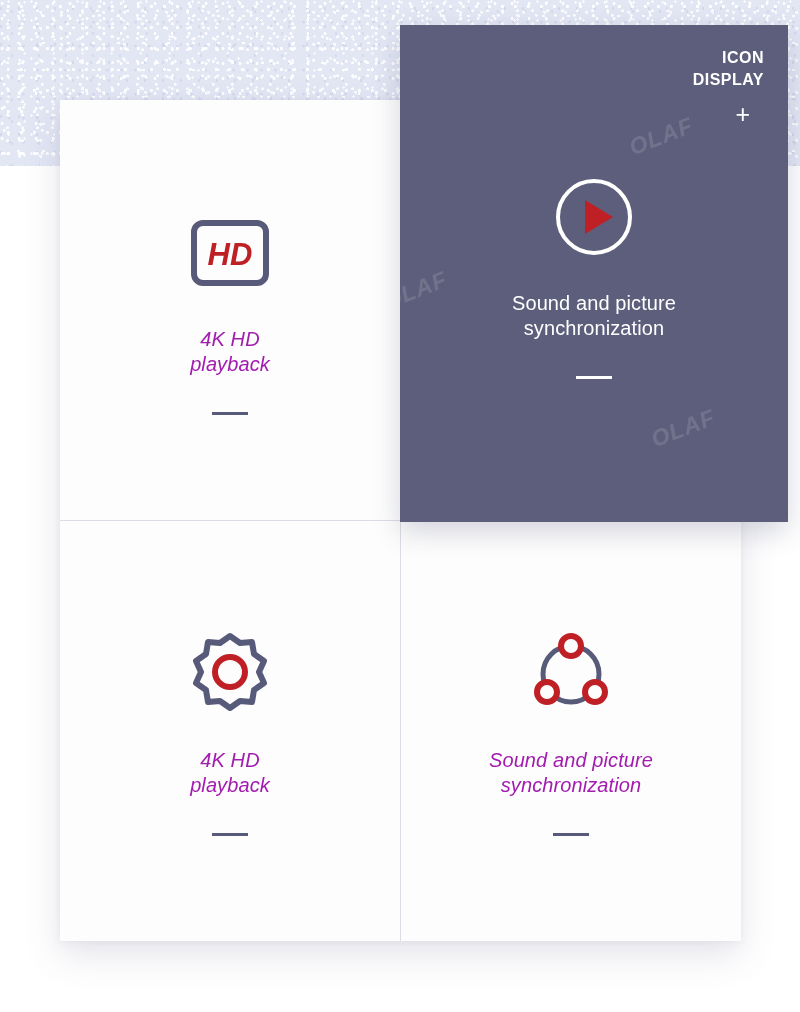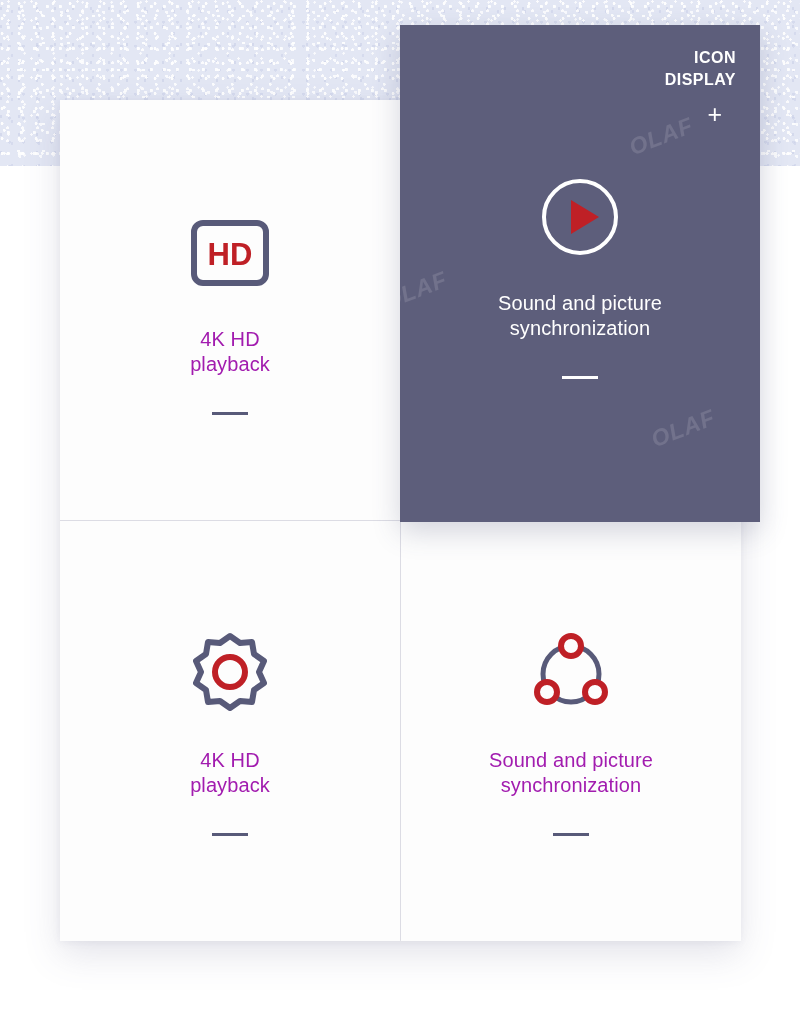--- a/index.html
+++ b/index.html
@@ -65,28 +65,29 @@
   }
 
   .card {
     background: #fdfdfd;
     position: relative;
     display: flex;
     flex-direction: column;
     align-items: center;
     justify-content: center;
     overflow: hidden;
+    font-style: italic;
   }
 
   
   #card-highlight {
     position: absolute;
     left: 400px;
     top: 25px;
-    width: 360px;
+    width: 388px;
     height: 497px;
     background: #5d5e7b;
     z-index: 4;
     display: flex;
     flex-direction: column;
     align-items: center;
     justify-content: center;
     overflow: hidden;
     box-shadow: 0 10px 26px rgba(70,73,110,.22);
   }

